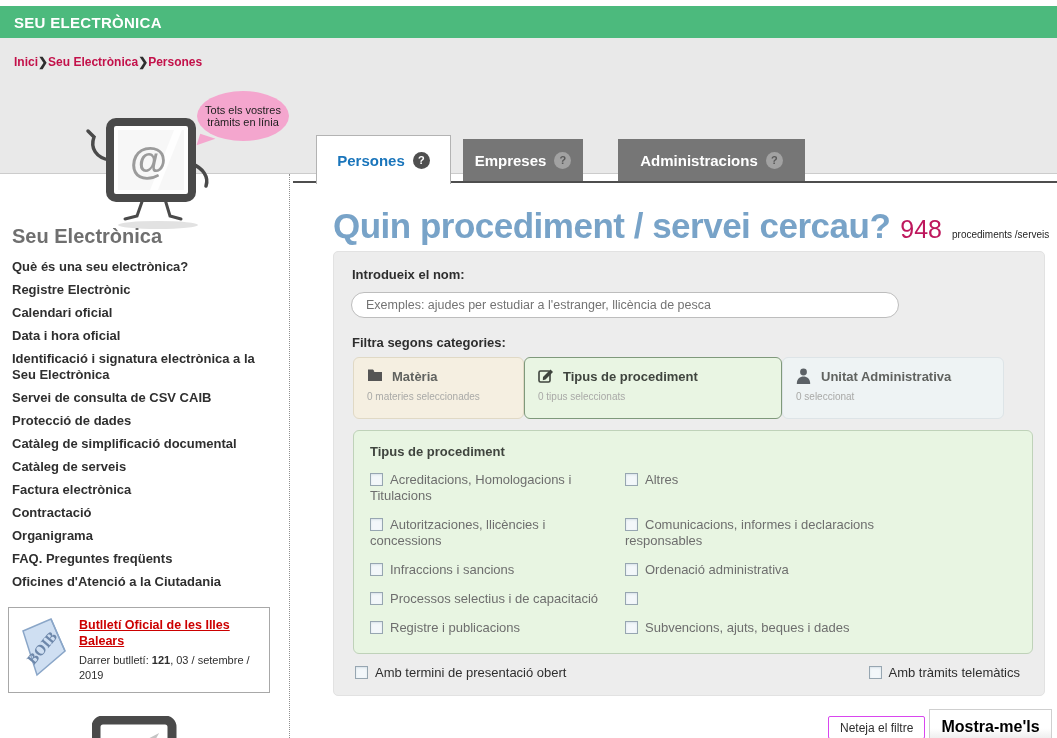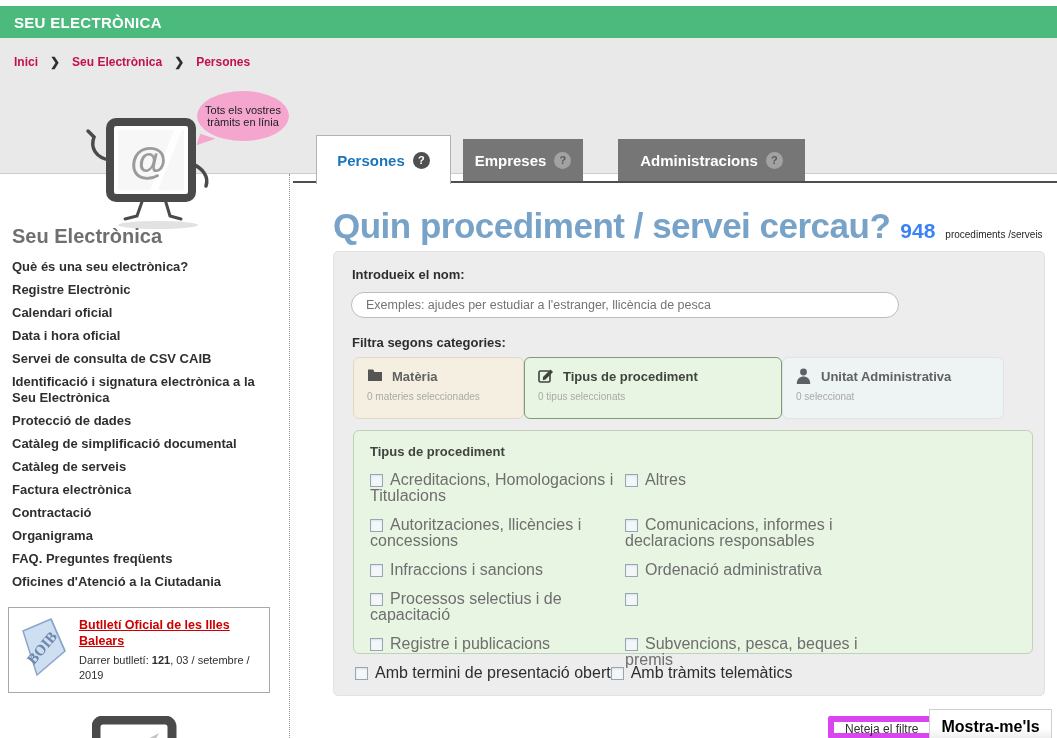--- a/index.html
+++ b/index.html
@@ -8,21 +8,21 @@
   .page { position:relative; width:1057px; height:738px; overflow:hidden; background:#fff; margin:6px auto; }
 
   
   .topbar { position:absolute; left:0; top:0; width:1057px; height:32px; background:#4cba7d; display:flex; align-items:center; }
   .topbar-title { color:#fff; font-weight:bold; font-size:15px; letter-spacing:.3px; margin-left:14px; }
 
   
   .grayband { position:absolute; left:0; top:32px; width:1057px; height:136px; background:#e9e9e9; border-bottom:1px solid #cccccc; }
 
   
-  .breadcrumb { position:absolute; left:14px; top:49px; display:flex; align-items:center; gap:12px; font-size:12px; font-weight:bold; }
+  .breadcrumb { position:absolute; left:14px; top:49px; display:flex; align-items:center; font-size:12px; font-weight:bold; }
   .crumb { color:#c3114a; text-decoration:none; cursor:pointer; }
   .crumb-sep { color:#2e2e2e; font-size:12px; }
 
   
   .mascot1 { position:absolute; left:78px; top:110px; width:158px; height:118px; }
   .mascot1 .at { position:absolute; left:52px; top:24px; font-size:38px; font-weight:bold; color:#9b9b9b; }
 
   
   .bubble { position:absolute; left:197px; top:85px; width:92px; height:50px; background:#f4a6ce; border-radius:50%;
             display:flex; align-items:center; justify-content:center; text-align:center;
@@ -57,21 +57,21 @@
   .tab.t3 { left:618px; top:133px; width:187px; height:42px; background:#767676; }
   .tab.inactive .tab-label { color:#fff; }
   .qmark { width:17px; height:17px; border-radius:50%; display:flex; align-items:center; justify-content:center;
            font-size:11px; font-weight:bold; cursor:pointer; }
   .qmark.dark { background:#4f4f4f; color:#fff; }
   .qmark.light { background:#a2a2a2; color:#595959; }
 
   
   .head-row { position:absolute; left:333px; top:200px; display:flex; align-items:baseline; gap:10px; white-space:nowrap; }
   .head-title { font-size:35px; font-weight:bold; color:#78a3c8; letter-spacing:-0.5px; }
-  .head-count { font-size:21px; font-weight:bold; color:#3b82f6; }
+  .head-count { font-size:25px; font-weight:normal; color:#be185d; }
   .head-suffix { font-size:10px; color:#1f1f1f; }
 
   
   .form-box { position:absolute; left:333px; top:245px; width:712px; height:445px; background:#ededed; border:1px solid #e2e2e2; border-radius:5px; }
   .lbl { font-size:13px; font-weight:bold; color:#2e2e2e; }
   .lbl-name { position:absolute; left:18px; top:15px; }
   .search-input { position:absolute; left:17px; top:40px; width:548px; height:26px; border-radius:14px; border:1px solid #bdbdbd;
                   padding:0 14px; font-size:12.5px; color:#4d7c0f; font-family:"Liberation Sans", sans-serif; outline:none; }
   .search-input::placeholder { color:#737373; opacity:1; }
   .lbl-filter { position:absolute; left:18px; top:83px; }
@@ -84,29 +84,29 @@
   .card-top { display:flex; align-items:center; gap:9px; margin-bottom:7px; }
   .card-title { font-size:13px; font-weight:bold; color:#60625f; }
   .card.green .card-title { color:#3f443e; }
   .card-sub { font-size:10px; color:#a9a9a7; }
   .card-icon { width:16px; height:16px; display:inline-flex; }
 
   
   .panel { position:absolute; left:19px; top:178px; width:680px; height:224px; background:#e8f5e2; border:1px solid #bfd2b9; border-radius:6px; padding:13px 16px; }
   .panel-title { font-size:13px; font-weight:bold; color:#3f443e; margin-bottom:13px; }
   .opt-grid { display:grid; grid-template-columns:255px 1fr; row-gap:13px; }
-  .opt { font-size:16px; color:#6e6e6e; max-width:250px; line-height:16px; cursor:pointer; }
+  .opt { font-size:13px; color:#6e6e6e; max-width:250px; line-height:16px; cursor:pointer; }
   .cb { display:inline-block; width:13px; height:13px; background:#f3f7fa; border:1px solid #97a6b1;
         vertical-align:-2px; margin-right:7px; box-shadow:inset 0 1px 2px #d8e2e9; cursor:pointer; }
 
-  .extra { position:absolute; left:21px; right:24px; bottom:14px; display:flex; }
+  .extra { position:absolute; left:21px; right:24px; bottom:14px; display:flex; justify-content:space-between; }
   .extra .opt { color:#2e2e2e; max-width:none; }
 
   
-  .btn-clear { position:absolute; left:828px; top:710px; height:23px; padding:0 11px; background:#fff; border:6px solid #d946ef;
+  .btn-clear { position:absolute; left:828px; top:710px; height:23px; padding:0 11px; background:#fff; border:1px solid #d946ef;
                border-radius:2px; font-size:12px; color:#2e2e2e; font-family:"Liberation Sans", sans-serif; cursor:pointer; }
   .btn-show { position:absolute; left:929px; top:703px; width:123px; height:35px; background:linear-gradient(#ffffff 55%, #e7e7e7);
               border:1px solid #cfcfcf; font-size:16px; font-weight:bold; color:#000; font-family:"Liberation Sans", sans-serif; cursor:pointer; }
 </style>
 </head>
 <body>
 
 <div class="page">
 
   <header class="topbar">
@@ -140,22 +140,22 @@
   <div class="bubble">
     <span>Tots els vostres tràmits en línia</span>
   </div>
 
   <h2 class="sidebar-title">Seu Electrònica</h2>
   <ul class="side-menu">
     <li>Què és una seu electrònica?</li>
     <li>Registre Electrònic</li>
     <li>Calendari oficial</li>
     <li>Data i hora oficial</li>
+    <li>Identificació i signatura electrònica a la Seu Electrònica</li>
     <li>Servei de consulta de CSV CAIB</li>
-    <li>Identificació i signatura electrònica a la Seu Electrònica</li>
     <li>Protecció de dades</li>
     <li>Catàleg de simplificació documental</li>
     <li>Catàleg de serveis</li>
     <li>Factura electrònica</li>
     <li>Contractació</li>
     <li>Organigrama</li>
     <li>FAQ. Preguntes freqüents</li>
     <li>Oficines d'Atenció a la Ciutadania</li>
   </ul>
 
@@ -252,21 +252,21 @@
       <div class="opt-grid">
         <label class="opt"><span class="cb"></span><span>Acreditacions, Homologacions i Titulacions</span></label>
         <label class="opt"><span class="cb"></span><span>Altres</span></label>
         <label class="opt"><span class="cb"></span><span>Autoritzaciones, llicències i concessions</span></label>
         <label class="opt"><span class="cb"></span><span>Comunicacions, informes i declaracions responsables</span></label>
         <label class="opt"><span class="cb"></span><span>Infraccions i sancions</span></label>
         <label class="opt"><span class="cb"></span><span>Ordenació administrativa</span></label>
         <label class="opt"><span class="cb"></span><span>Processos selectius i de capacitació</span></label>
         <label class="opt"><span class="cb"></span></label>
         <label class="opt"><span class="cb"></span><span>Registre i publicacions</span></label>
-        <label class="opt"><span class="cb"></span><span>Subvencions, pesca, beques i premis</span></label>
+        <label class="opt"><span class="cb"></span><span>Subvencions, ajuts, beques i dades</span></label>
       </div>
     </div>
 
     <div class="extra">
       <label class="opt"><span class="cb"></span><span>Amb termini de presentació obert</span></label>
       <label class="opt"><span class="cb"></span><span>Amb tràmits telemàtics</span></label>
     </div>
   </div>
 
   <button class="btn-clear">Neteja el filtre</button>

